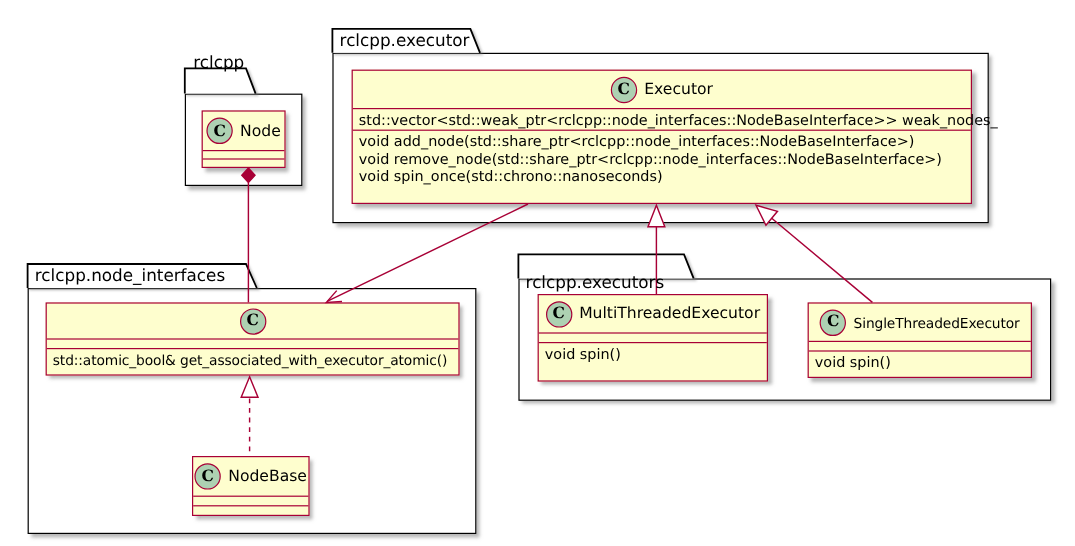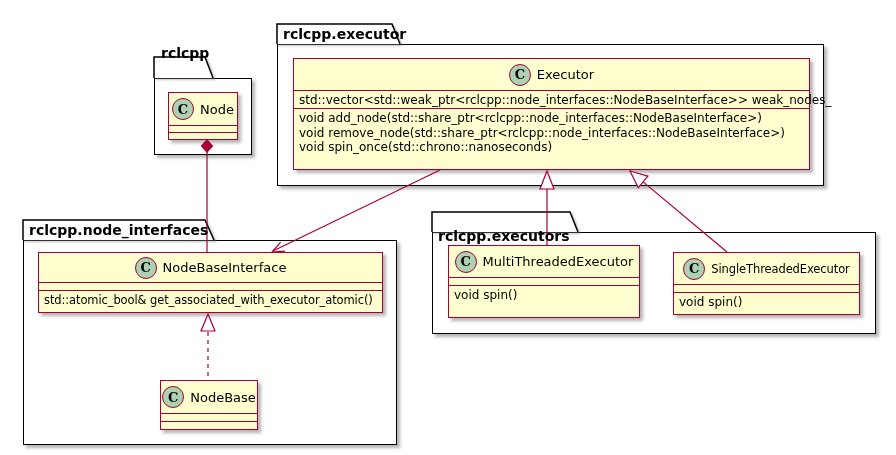--- a/index.html
+++ b/index.html
@@ -12,21 +12,21 @@
 
   
   .pkg-body{
     position:absolute; box-sizing:border-box;
     background:var(--package-bg);
     border:1.5px solid var(--package-border);
     box-shadow:3px 3px 3px rgba(120,120,120,0.55);
   }
   .pkg-label{
     position:absolute; z-index:12;
-    font-weight:bold; font-size:14px; line-height:16px; white-space:nowrap;
+    font-weight:normal; font-size:14px; line-height:16px; white-space:nowrap;
   }
 
   
   .cls{
     position:absolute; box-sizing:border-box; display:flex; flex-direction:column;
     background:var(--class-bg);
     border:1.5px solid var(--class-border);
     box-shadow:3px 3px 3px rgba(120,120,120,0.55);
     z-index:5;
   }
@@ -81,21 +81,20 @@
     <div class="cls-methods">
       <div>void add_node(std::share_ptr&lt;rclcpp::node_interfaces::NodeBaseInterface&gt;)</div>
       <div>void remove_node(std::share_ptr&lt;rclcpp::node_interfaces::NodeBaseInterface&gt;)</div>
       <div>void spin_once(std::chrono::nanoseconds)</div>
     </div>
   </div>
 
   <div class="cls" style="left:38px; top:252px; width:345px; height:61px;">
     <div class="cls-title" style="height:29px;">
       <span class="stereo">C</span>
-      <span class="cls-name">NodeBaseInterface</span>
     </div>
     <div class="cls-attrs empty" style="height:8px;"></div>
     <div class="cls-methods">
       <div class="tight">std::atomic_bool&amp; get_associated_with_executor_atomic()</div>
     </div>
   </div>
 
   <div class="cls" style="left:160px; top:380px; width:98px; height:50px;">
     <div class="cls-title" style="height:32px;">
       <span class="stereo">C</span>

